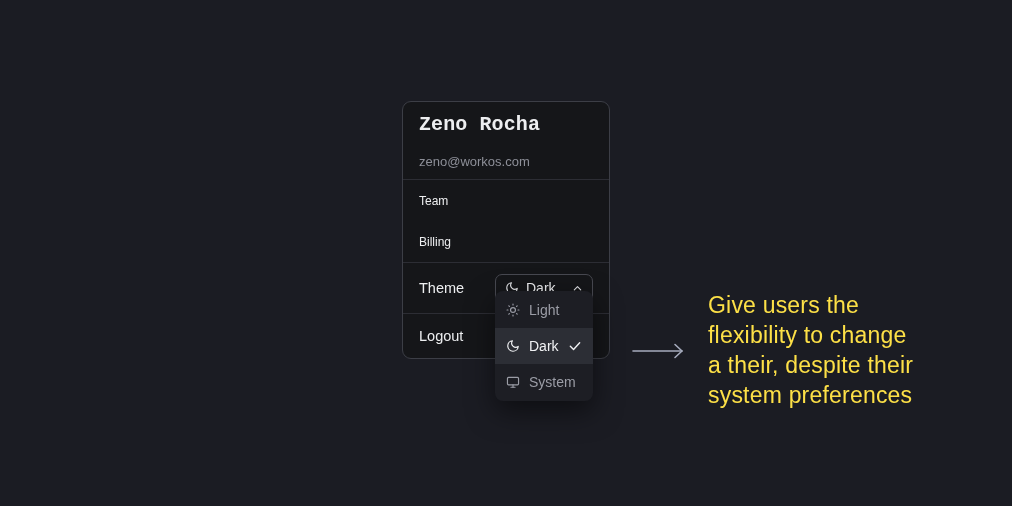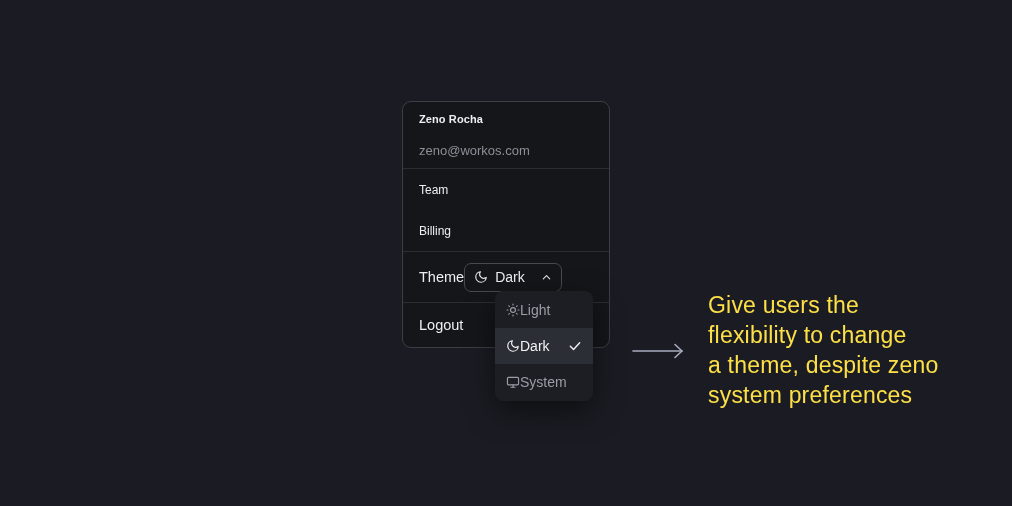--- a/index.html
+++ b/index.html
@@ -15,29 +15,29 @@
   
   .menu-card {
     position:absolute; left:402px; top:101px; width:208px;
     background:#151619;
     border:1px solid #3c3e46;
     border-radius:9px;
     color:#edeef0;
     z-index:1;
   }
   .user-section { padding:11px 16px 10px; border-bottom:1px solid #2c2d34; }
-  .user-name { font-size:11px; font-weight:bold; letter-spacing:.1px; }
+  .user-name { font-size:20px; font-weight:bold; letter-spacing:.1px;font-family:Liberation Mono, monospace; }
   .user-email { font-size:13px; color:#8d8f98; margin-top:18px; }
   .nav-section { border-bottom:1px solid #2c2d34; }
   .menu-item {
     height:41px; display:flex; align-items:center; padding:0 16px;
     font-size:12px; font-weight:500; cursor:pointer;
   }
   .theme-row {
-    height:51px; display:flex; align-items:center; 
+    height:51px; display:flex; align-items:center; justify-content:space-between;
     padding:0 16px; border-bottom:1px solid #2c2d34;
   }
   .theme-label { font-size:14.5px; font-weight:500; }
   .logout-row { height:44px; display:flex; align-items:center; padding:0 16px;
     font-size:14.5px; font-weight:500; cursor:pointer; }
 
   
   .theme-select {
     width:98px; height:29px; display:flex; align-items:center;
     gap:7px; padding:0 9px;
@@ -48,21 +48,21 @@
   .theme-select .chev { margin-left:auto; display:flex; }
 
   
   .theme-dropdown {
     position:absolute; left:495px; top:291px; width:98px;
     background:#1d1e24; border-radius:8px; overflow:hidden;
     box-shadow:0 10px 28px rgba(0,0,0,.5);
     padding:1px 0; z-index:2;
   }
   .theme-option {
-    height:36px; display:flex; align-items:center; padding:0 11px;
+    height:36px; display:flex; align-items:center; gap:9px; padding:0 11px;
     font-size:14px; font-weight:500; color:#9b9da6; cursor:pointer;
   }
   .theme-option.selected { background:#2c2e35; color:#f0f1f3; }
   .theme-option .check { margin-left:auto; display:flex; }
 
   .icon { display:inline-flex; align-items:center; justify-content:center; flex:0 0 auto; }
 
   
   .annotation-arrow { position:absolute; left:632px; top:343px; color:#a6abbd; }
   .annotation-text {
@@ -159,17 +159,17 @@
   <div class="annotation-arrow">
     <svg width="54" height="16" viewBox="0 0 54 16" fill="none" stroke="currentColor" stroke-width="1.6" stroke-linecap="round" stroke-linejoin="round">
       <line x1="1" y1="8" x2="50" y2="8"></line>
       <polyline points="43 1.5 50 8 43 14.5"></polyline>
     </svg>
   </div>
 
   <div class="annotation-text">
     <div>Give users the</div>
     <div>flexibility to change</div>
-    <div>a theme, despite zeno</div>
+    <div>a their, despite their</div>
     <div>system preferences</div>
   </div>
 
 </div>
 
 </body></html>

